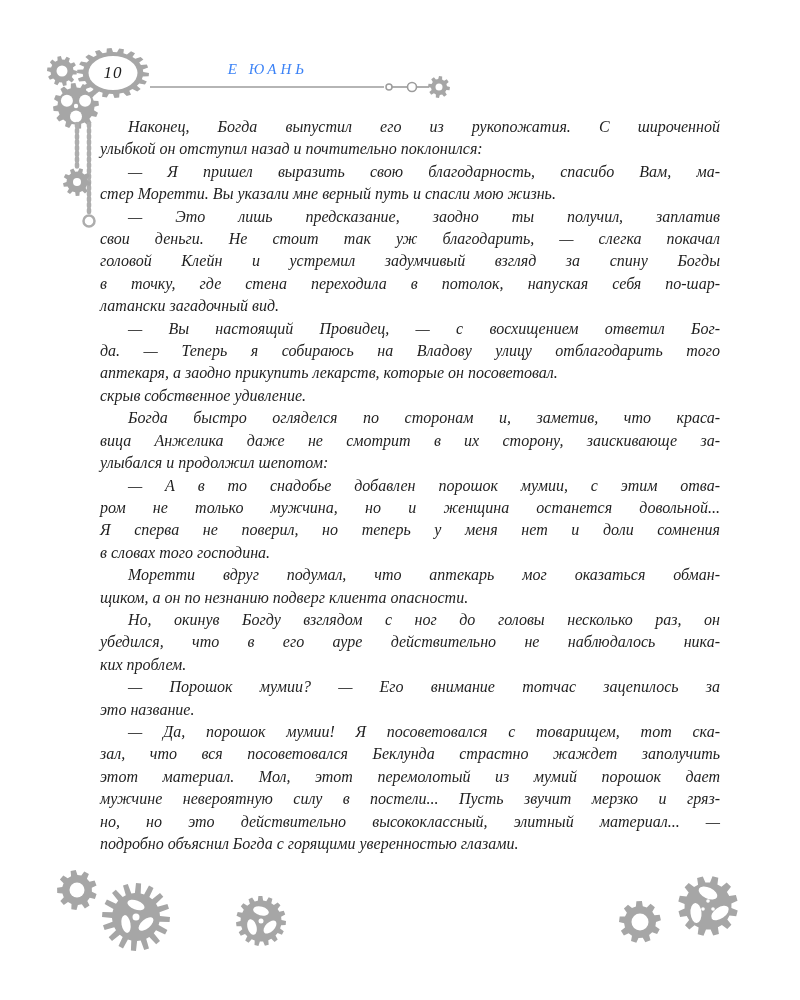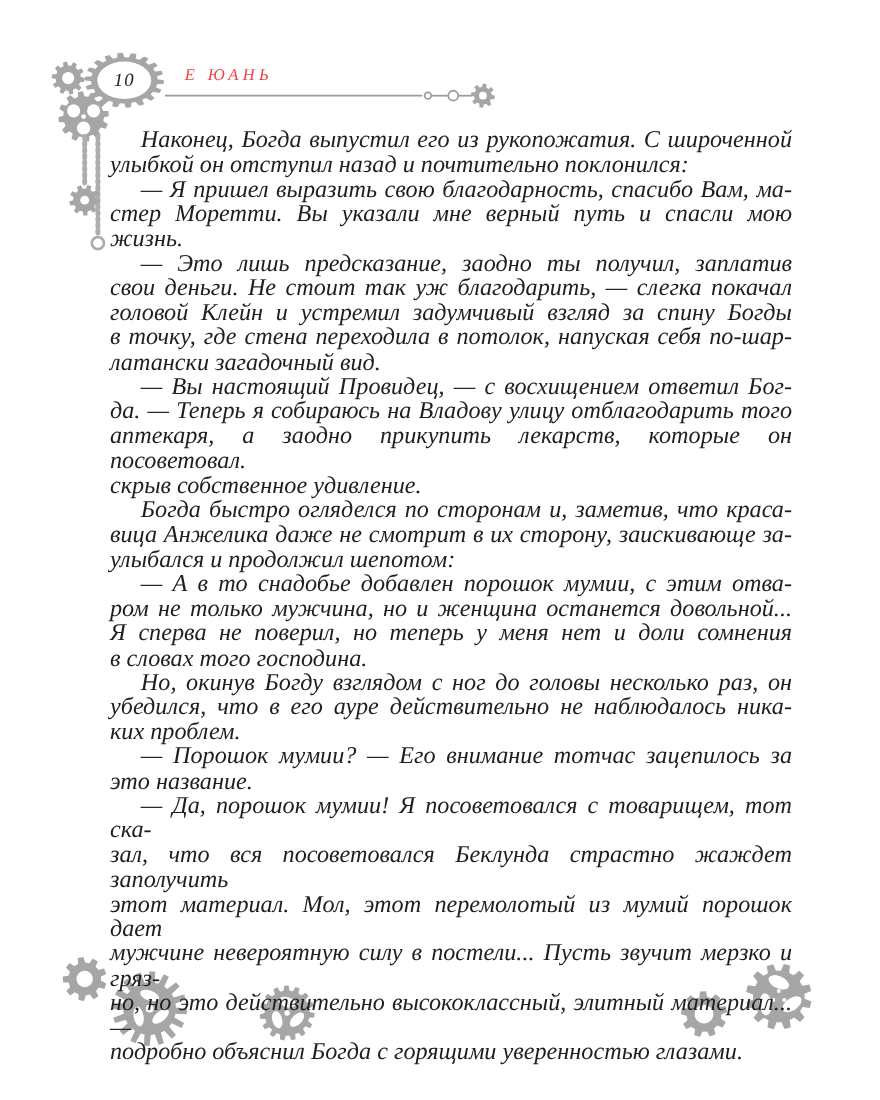--- a/index.html
+++ b/index.html
@@ -5,25 +5,25 @@
   html, body { margin: 0; padding: 0; background: #ffffff; }
   body { width: 800px; height: 1000px; font-family: "Liberation Serif", serif; }
   .page { position: relative; width: 800px; height: 1000px; background: #ffffff; overflow: hidden; font-style: italic; }
   #ornaments { position: absolute; left: 0; top: 0; }
   .pagenum {
     position: absolute; left: 88px; top: 63px; width: 50px;
     text-align: center; font-size: 17px; color: #1e1e1e; letter-spacing: 1px;
   }
   .running-head {
     position: absolute; left: 168px; top: 61px; width: 200px;
-    font-size: 15px; letter-spacing: 4px; color: #ef4444;
+    text-align: center; font-size: 15px; letter-spacing: 4px; color: #3b82f6;
   }
   .body-text {
     position: absolute; left: 100px; top: 116px; width: 620px;
-    font-size: 22px; line-height: 22.4px; color: #1e1e1e;
+    font-size: 16px; line-height: 22.4px; color: #1e1e1e;
   }
   .para { margin: 0; }
   .line { text-align: justify; text-align-last: justify; }
   .line.last { text-align-last: left; }
   .line.first { text-indent: 28px; }
 </style>
 </head>
 <body>
 
 <div class="page">
@@ -126,20 +126,24 @@
         <div class="line">вица Анжелика даже не смотрит в их сторону, заискивающе за-</div>
         <div class="line last">улыбался и продолжил шепотом:</div>
       </div>
       <div class="para">
         <div class="line first">— А в то снадобье добавлен порошок мумии, с этим отва-</div>
         <div class="line">ром не только мужчина, но и женщина останется довольной...</div>
         <div class="line">Я сперва не поверил, но теперь у меня нет и доли сомнения</div>
         <div class="line last">в словах того господина.</div>
       </div>
       <div class="para">
+        <div class="line first">Моретти вдруг подумал, что аптекарь мог оказаться обман-</div>
+        <div class="line last">щиком, а он по незнанию подверг клиента опасности.</div>
+      </div>
+      <div class="para">
         <div class="line first">Но, окинув Богду взглядом с ног до головы несколько раз, он</div>
         <div class="line">убедился, что в его ауре действительно не наблюдалось ника-</div>
         <div class="line last">ких проблем.</div>
       </div>
       <div class="para">
         <div class="line first">— Порошок мумии? — Его внимание тотчас зацепилось за</div>
         <div class="line last">это название.</div>
       </div>
       <div class="para">
         <div class="line first">— Да, порошок мумии! Я посоветовался с товарищем, тот ска-</div>

